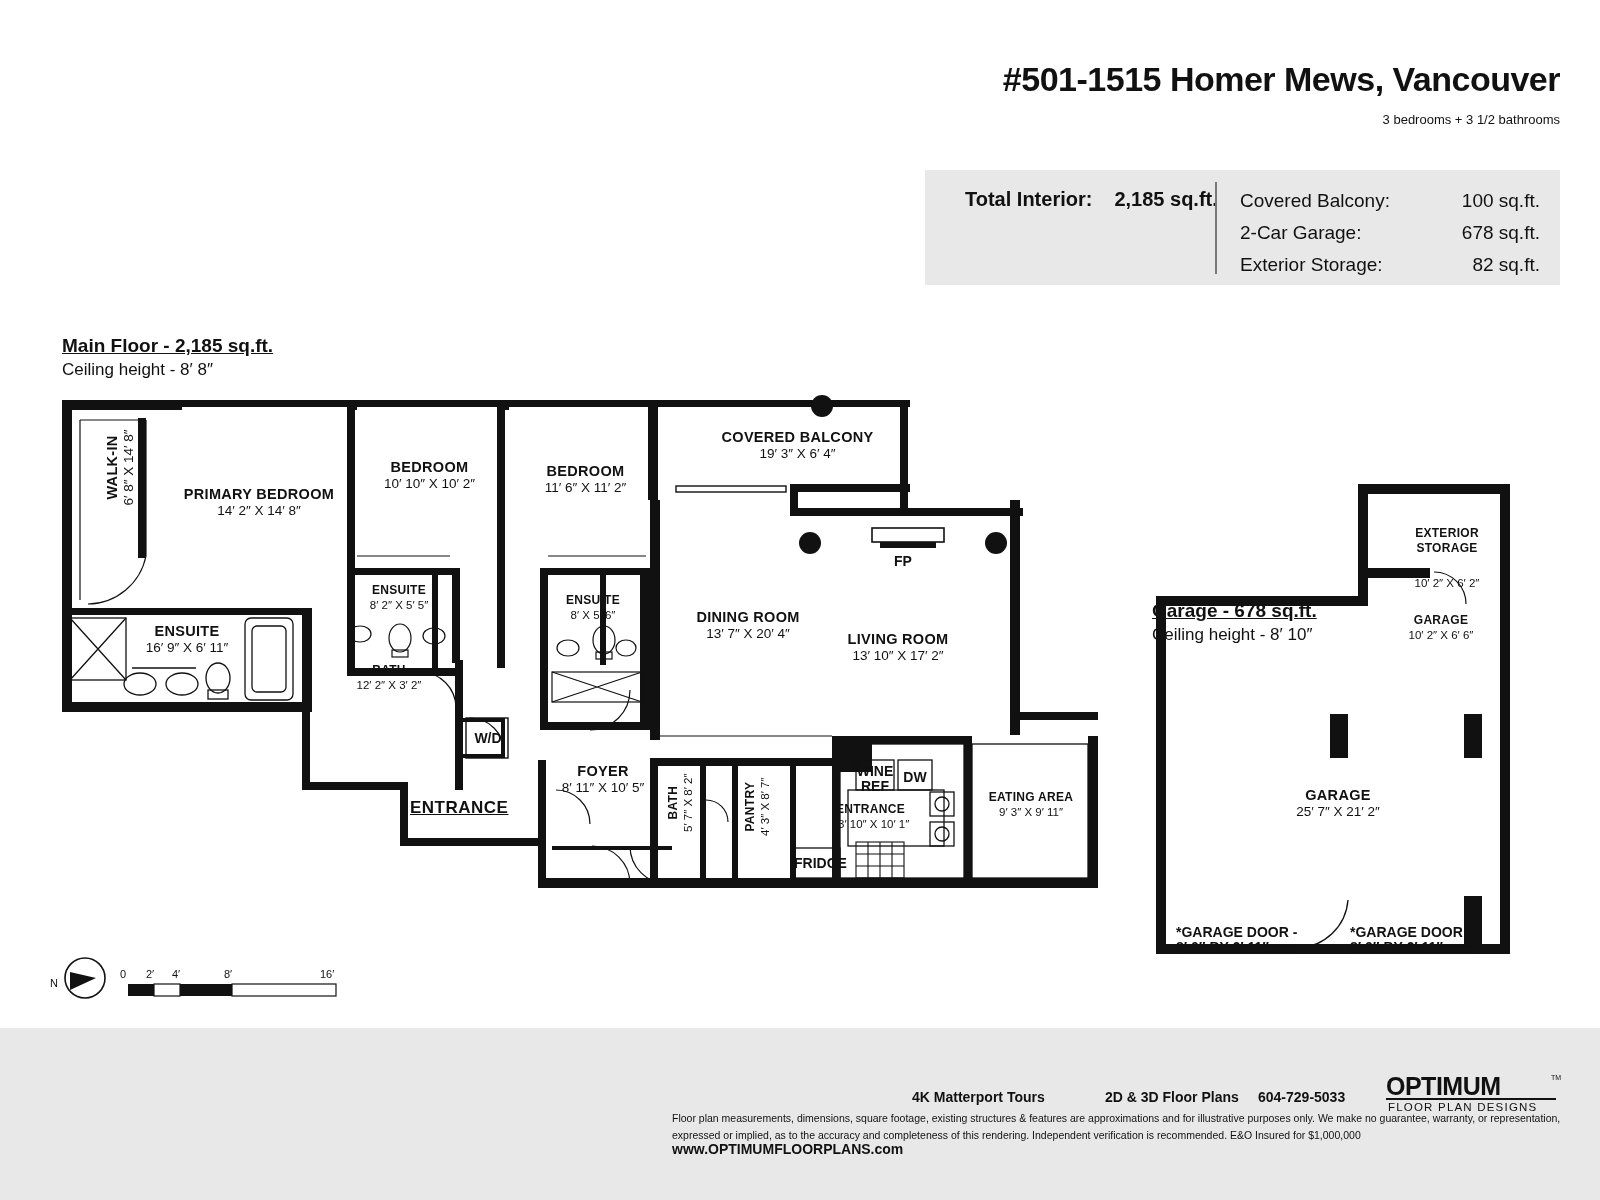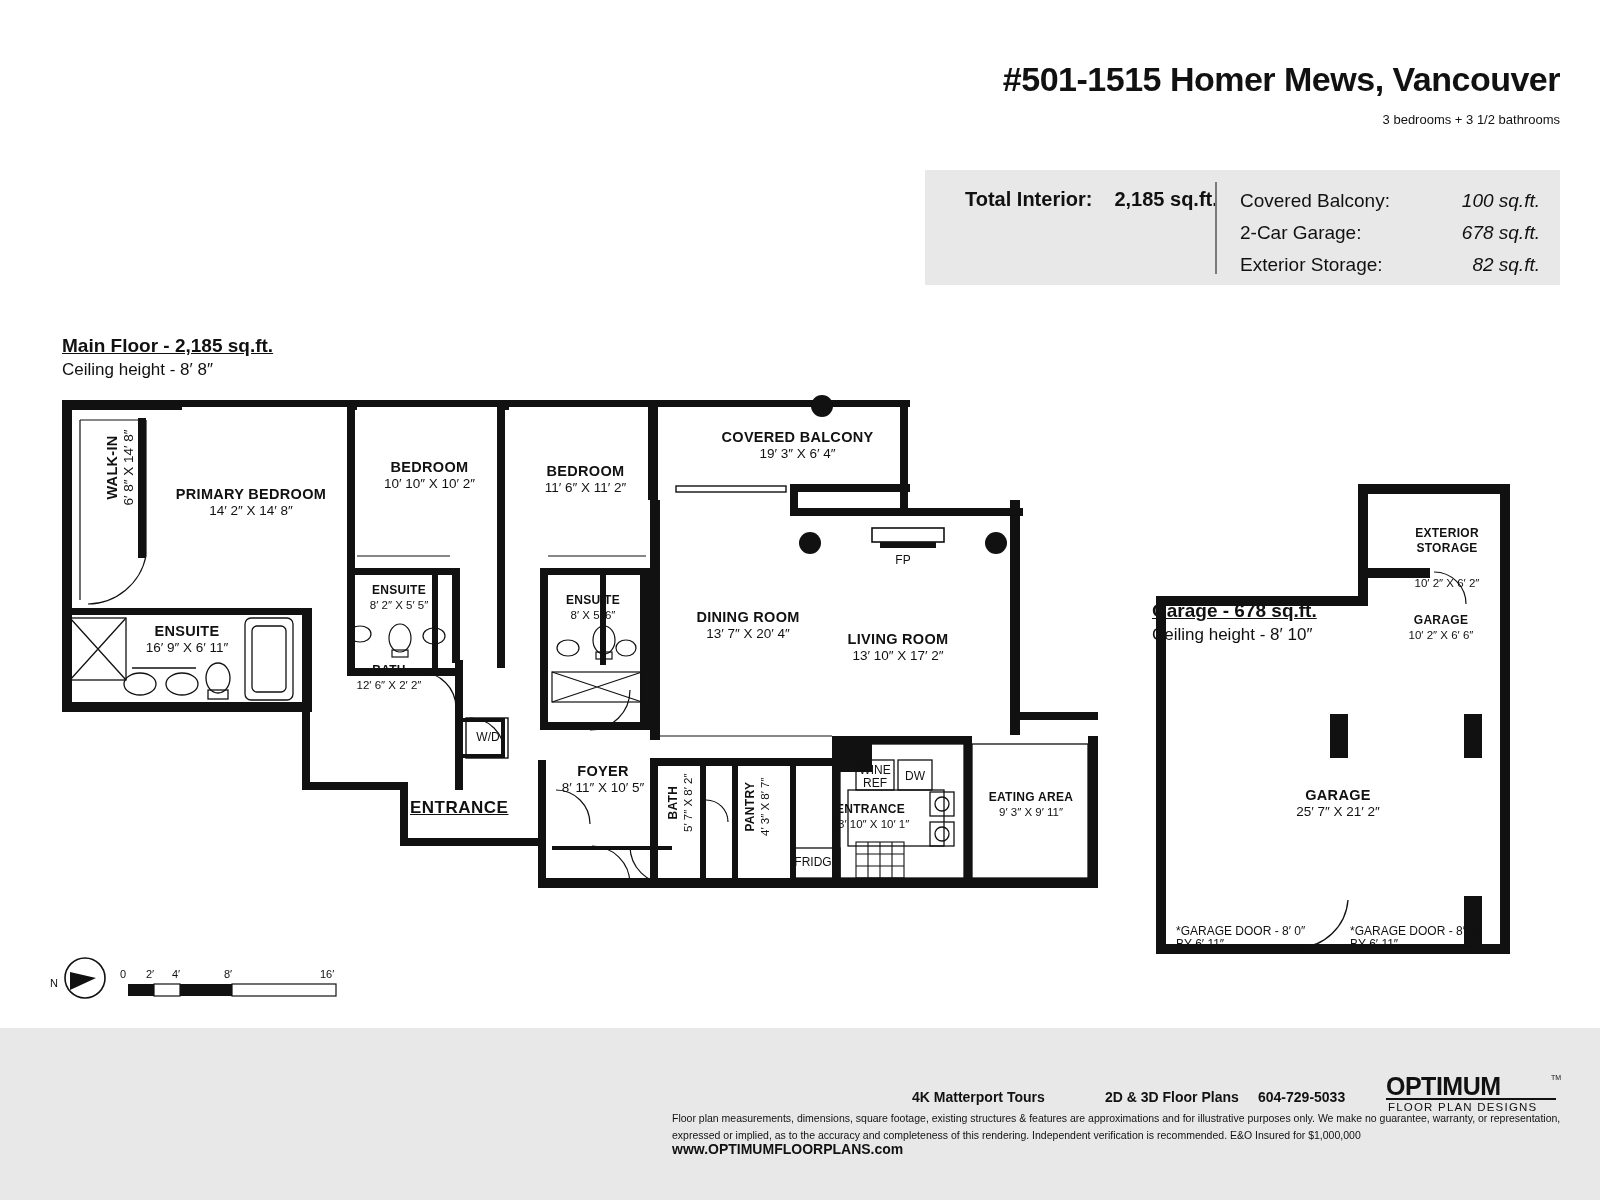--- a/index.html
+++ b/index.html
@@ -30,21 +30,21 @@
     left:965px;top:188px;font-size:20px;font-weight:bold;white-space:nowrap;
   }
   #summary-left .val{margin-left:22px;}
   #summary-div{
     left:1215px;top:182px;width:2px;height:92px;background:#7a7a7a;
   }
   .sum-row{
     position:absolute;left:1240px;font-size:19px;white-space:nowrap;width:300px;
   }
   .sum-row .lbl{display:inline-block;}
-  .sum-row .val{position:absolute;right:0;text-align:left;font-style:italic;}
+  .sum-row .val{position:absolute;right:0;text-align:left;}
   #sum-r1{top:190px;}
   #sum-r2{top:222px;}
   #sum-r3{top:254px;}
 
   
   #mainfloor-label{left:62px;top:335px;font-size:19px;font-weight:bold;text-decoration:underline;white-space:nowrap;}
   #mainfloor-ceiling{left:62px;top:360px;font-size:17px;white-space:nowrap;}
   #garage-label{left:1152px;top:600px;font-size:19px;font-weight:bold;text-decoration:underline;white-space:nowrap;}
   #garage-ceiling{left:1152px;top:625px;font-size:17px;white-space:nowrap;}
 
@@ -52,21 +52,21 @@
   #plan{left:0;top:0;width:1600px;height:1200px;pointer-events:none;}
 
   
   .room{position:absolute;text-align:center;line-height:1.25;}
   .room .nm{font-size:14.5px;font-weight:bold;letter-spacing:.3px;white-space:nowrap;}
   .room .dm{font-size:13.5px;white-space:nowrap;}
   .room.sm .nm{font-size:12px;}
   .room.sm .dm{font-size:11.5px;}
   .vert{transform:rotate(-90deg);transform-origin:center center;}
 
-  .tiny{position:absolute;font-size:12px;font-weight:normal;text-align:center;line-height:1.1;}
+  .tiny{position:absolute;font-size:14px;font-weight:bold;text-align:center;line-height:1.1;}
   #entrance{left:410px;top:798px;font-size:17px;font-weight:bold;text-decoration:underline;letter-spacing:.5px;}
 
   
   #scale-nums{left:120px;top:968px;width:230px;height:16px;}
   #scale-nums span{position:absolute;font-size:11px;}
 
   
   #footer{left:0;top:1028px;width:1600px;height:172px;background:#e8e8e8;}
   #f-site{left:672px;top:1141px;font-size:14px;font-weight:bold;white-space:nowrap;}
   #f-mp{left:912px;top:1089px;font-size:14px;font-weight:bold;white-space:nowrap;}
@@ -314,21 +314,21 @@
     <rect x="180" y="984" width="52" height="12"></rect>
     <rect x="232" y="984" width="104" height="12" fill="#fff" stroke="#111" stroke-width="1.2"></rect>
   </g>
 </svg>
 
 <div class="room vert abs" style="left:55px;top:450px;width:130px;">
   <div class="nm">WALK-IN</div>
   <div class="dm">6′ 8″ X 14′ 8″</div>
 </div>
 
-<div class="room abs" style="left:146px;top:485px;width:210px;">
+<div class="room abs" style="left:154px;top:485px;width:210px;">
   <div class="nm">PRIMARY BEDROOM</div>
   <div class="dm">14′ 2″ X 14′ 8″</div>
 </div>
 
 <div class="room abs" style="left:352px;top:458px;width:155px;">
   <div class="nm">BEDROOM</div>
   <div class="dm">10′ 10″ X 10′ 2″</div>
 </div>
 
 <div class="room abs" style="left:508px;top:462px;width:155px;">
@@ -351,21 +351,21 @@
   <div class="dm">8′ 2″ X 5′ 5″</div>
 </div>
 
 <div class="room sm abs" style="left:538px;top:593px;width:110px;">
   <div class="nm">ENSUITE</div>
   <div class="dm">8′ X 5′ 6″</div>
 </div>
 
 <div class="room sm abs" style="left:330px;top:663px;width:118px;">
   <div class="nm">BATH</div>
-  <div class="dm">12′ 6″ X 2′ 2″</div>
+  <div class="dm">12′ 2″ X 3′ 2″</div>
 </div>
 
 <div class="room abs" style="left:658px;top:608px;width:180px;">
   <div class="nm">DINING ROOM</div>
   <div class="dm">13′ 7″ X 20′ 4″</div>
 </div>
 
 <div class="room abs" style="left:808px;top:630px;width:180px;">
   <div class="nm">LIVING ROOM</div>
   <div class="dm">13′ 10″ X 17′ 2″</div>

